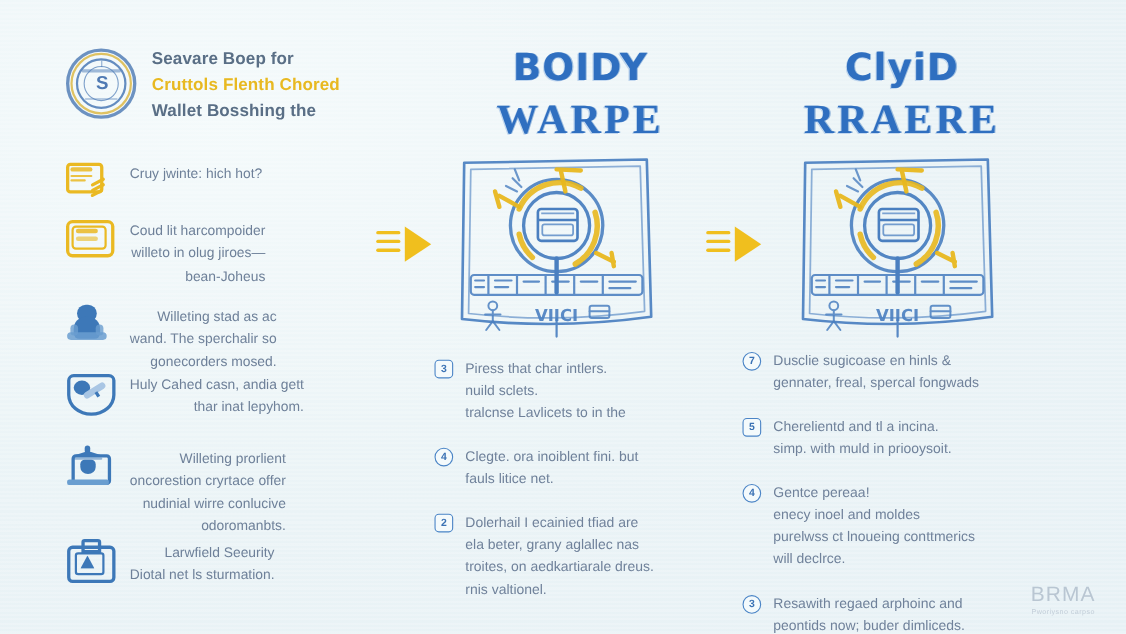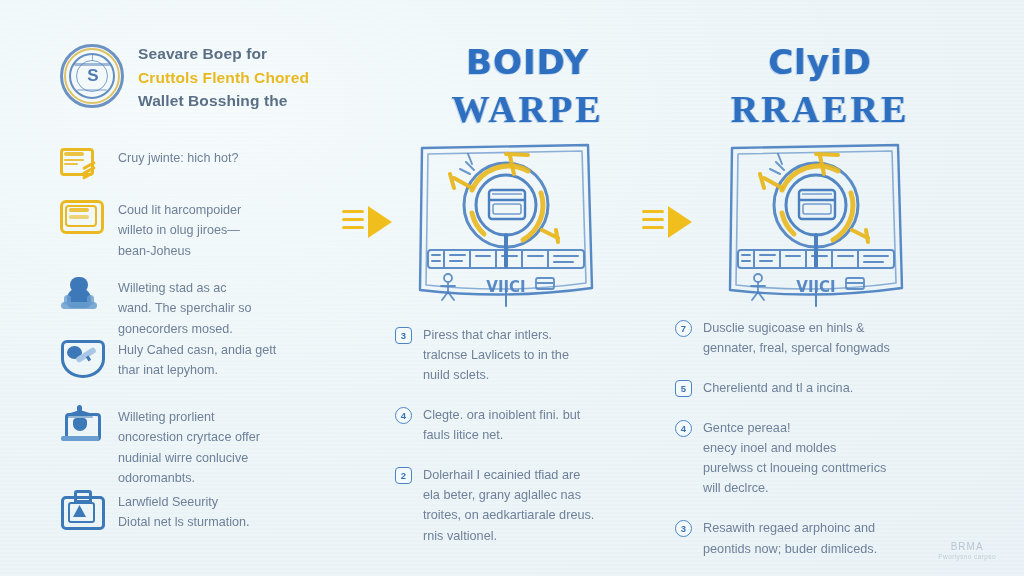--- a/index.html
+++ b/index.html
@@ -48,21 +48,21 @@
   .seal .band2{position:absolute;left:17px;right:17px;bottom:17px;height:2px;background:#4a79b5;opacity:.35;border-radius:2px;}
 
   .left-title{padding-top:4px;}
   .left-title div{
     font-size:15.5px;line-height:1.52;color:#5a6f86;font-weight:600;
     letter-spacing:.1px;filter:blur(.25px);
   }
   .left-title div.hl{color:#e8b921;}
 
   
-  .feat{position:absolute;left:0;width:300px;display:flex;gap:16px;}
+  .feat{position:absolute;left:0;width:300px;display:flex;gap:16px;text-align:right;}
   .feat .ic{flex:0 0 42px;height:42px;position:relative;filter:blur(.3px);}
   .feat .tx{font-size:12.6px;line-height:1.62;color:#6e8099;filter:blur(.28px);padding-top:2px;}
   .g{--c:#eab922;} .b{--c:#3d78b8;}
   .ic .box{position:absolute;border:3px solid var(--c);border-radius:4px;}
   .ic .fill{position:absolute;background:var(--c);border-radius:2px;opacity:.85;}
   .ic .line{position:absolute;height:2px;background:var(--c);border-radius:2px;opacity:.85;}
   .ic .blob{position:absolute;background:var(--c);}
 
   
   .arrow{position:absolute;width:52px;height:40px;}
@@ -96,21 +96,21 @@
     border:1.6px solid #4a84c6;border-radius:4px;
     color:#3b72b4;font-size:9.5px;font-weight:bold;
     display:flex;align-items:center;justify-content:center;
     background:#f4fafc;filter:blur(.3px);
   }
   .badge.round{border-radius:50%;}
   .ntext{font-size:12.7px;line-height:1.58;color:#6f819a;filter:blur(.3px);}
 
   
   #wm{position:absolute;right:28px;bottom:16px;text-align:center;filter:blur(.4px);}
-  #wm .m{font-size:10px;font-weight:normal;color:#b9c6d2;letter-spacing:1px;}
+  #wm .m{font-size:19px;font-weight:normal;color:#b9c6d2;letter-spacing:1px;}
   #wm .s{font-size:6.5px;color:#c2cdd8;letter-spacing:.4px;margin-top:1px;}
 </style>
 </head>
 <body>
 
 <div id="canvas"></div>
 <div id="grain"></div>
 
 <div class="col" id="col-left">
 
@@ -304,22 +304,22 @@
       </g>
       <text x="96" y="154" font-family="DejaVu Sans, sans-serif" font-size="15" font-weight="bold" fill="#4a7fc0" text-anchor="middle" opacity="0.9">VIICI</text>
     </svg>
   </div>
 
   <div class="nlist" style="top:325px">
     <div class="nitem">
       <div class="badge">3</div>
       <div class="ntext">
         <div>Piress that char intlers.</div>
+        <div>nuild sclets.</div>
         <div>tralcnse Lavlicets to in the</div>
-        <div>nuild sclets.</div>
       </div>
     </div>
     <div class="nitem">
       <div class="badge round">4</div>
       <div class="ntext">
         <div>Clegte. ora inoiblent fini. but</div>
         <div>fauls litice net.</div>
       </div>
     </div>
     <div class="nitem">
@@ -412,20 +412,21 @@
       <div class="badge round">7</div>
       <div class="ntext">
         <div>Dusclie sugicoase en hinls &amp;</div>
         <div>gennater, freal, spercal fongwads</div>
       </div>
     </div>
     <div class="nitem">
       <div class="badge">5</div>
       <div class="ntext">
         <div>Cherelientd and tl a incina.</div>
+        <div>simp. with muld in priooysoit.</div>
       </div>
     </div>
     <div class="nitem">
       <div class="badge round">4</div>
       <div class="ntext">
         <div>Gentce pereaa!</div>
         <div>enecy inoel and moldes</div>
         <div>purelwss ct lnoueing conttmerics</div>
         <div>will declrce.</div>
       </div>

